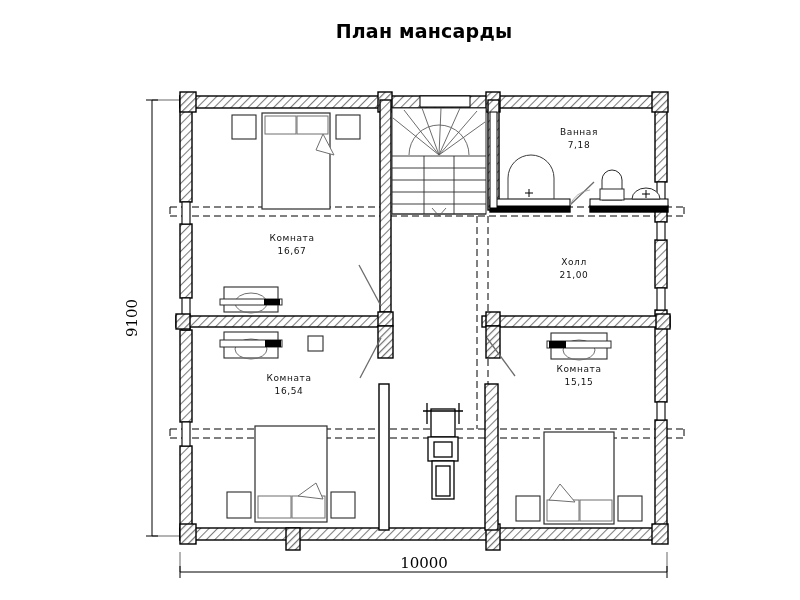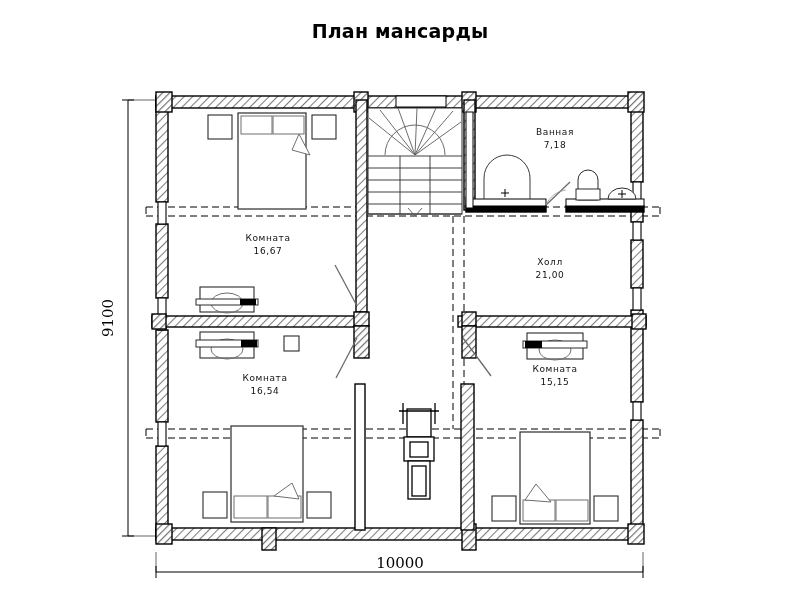--- a/index.html
+++ b/index.html
@@ -4,21 +4,21 @@
 <title>План мансарды</title>
 <style>
   html,body{margin:0;padding:0;}
   body{
     width:800px;height:600px;
     background:#ffffff;
     font-family:"DejaVu Sans","Liberation Sans",sans-serif;
     overflow:hidden;
     position:relative;
   }
-  #plan-root{position:absolute;inset:0;}
+  #plan-root{position:absolute;inset:0;margin-left:24px;}
   #title{
     position:absolute;left:0;top:20px;width:800px;
     text-align:center;
     font-family:"DejaVu Sans","Liberation Sans",sans-serif;
     font-weight:bold;font-size:19px;color:#000;
     letter-spacing:0.2px;
   }
   svg{display:block;}
   .room-label{
     font-family:"DejaVu Sans","Liberation Sans",sans-serif;

